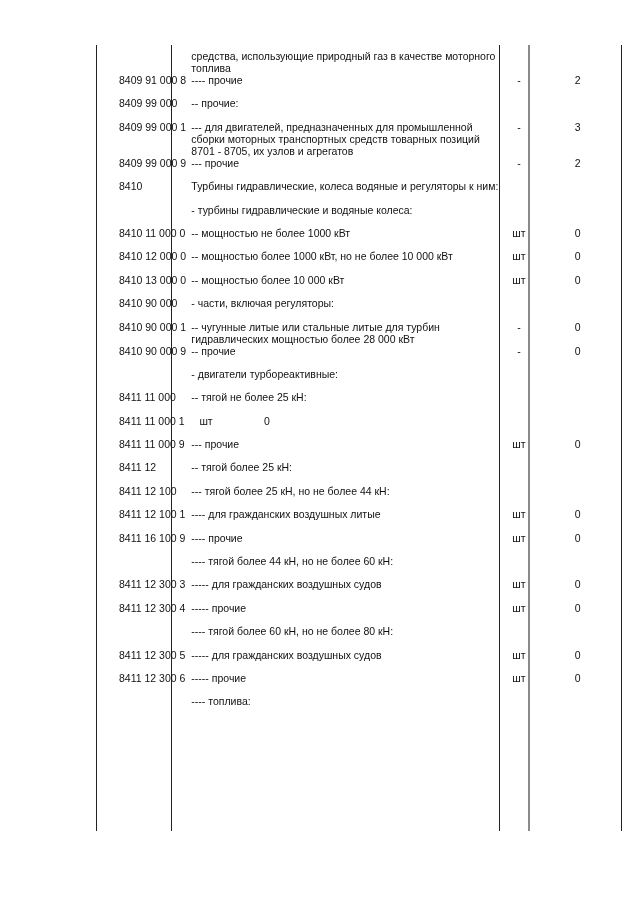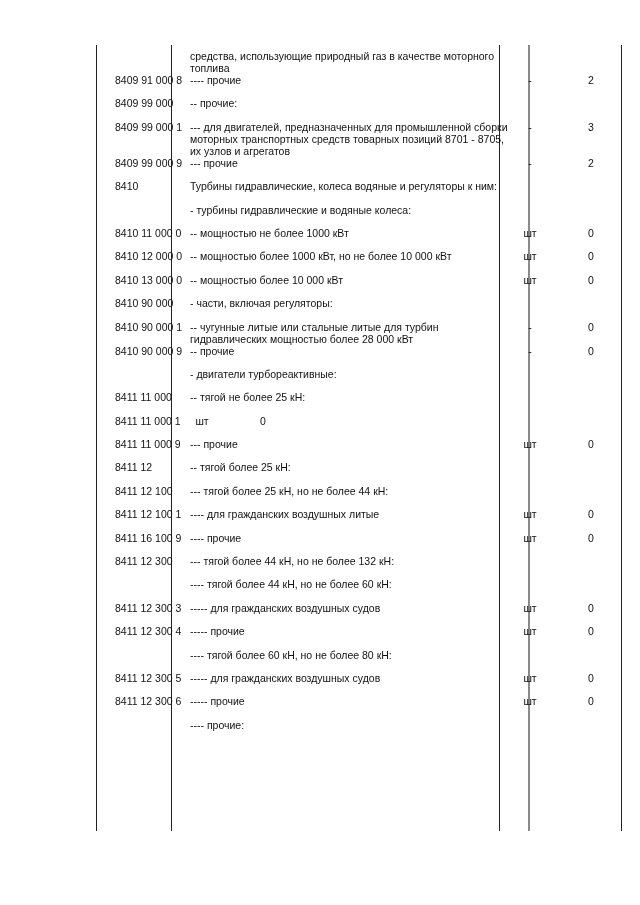--- a/index.html
+++ b/index.html
@@ -29,35 +29,36 @@
       height: 786px;
       width: 1px;
       background: #222222;
     }
     .vline.gray {
       width: 2px;
       background: #8a8a8a;
     }
     .table {
       position: absolute;
-      left: 112px;
+      left: 96px;
       top: 50px;
       width: 526px;
     }
     .row {
       display: flex;
       align-items: flex-start;
       min-height: 23.4px;
       line-height: 12px;
     }
     .c-code {
       width: 75px;
       padding-left: 3px;
       box-sizing: border-box;
       white-space: nowrap;
+      margin-left: 20px;
     }
     .c-desc {
       width: 328px;
       padding-left: 3px;
       box-sizing: border-box;
     }
     .c-unit {
       width: 30px;
       text-align: center;
     }
@@ -196,26 +197,20 @@
     <div class="c-unit">шт</div>
     <div class="c-rate">0</div>
   </div>
       <div class="row">
     <div class="c-code">8411 16 100 9</div>
     <div class="c-desc">---- прочие</div>
     <div class="c-unit">шт</div>
     <div class="c-rate">0</div>
   </div>
       <div class="row">
-    <div class="c-code">8411 12 300</div>
-    <div class="c-desc">--- тягой более 44 кН, но не более 132 кН:</div>
-    <div class="c-unit"></div>
-    <div class="c-rate"></div>
-  </div>
-      <div class="row">
     <div class="c-code"></div>
     <div class="c-desc">---- тягой более 44 кН, но не более 60 кН:</div>
     <div class="c-unit"></div>
     <div class="c-rate"></div>
   </div>
       <div class="row">
     <div class="c-code">8411 12 300 3</div>
     <div class="c-desc">----- для гражданских воздушных судов</div>
     <div class="c-unit">шт</div>
     <div class="c-rate">0</div>
@@ -239,18 +234,18 @@
     <div class="c-rate">0</div>
   </div>
       <div class="row">
     <div class="c-code">8411 12 300 6</div>
     <div class="c-desc">----- прочие</div>
     <div class="c-unit">шт</div>
     <div class="c-rate">0</div>
   </div>
       <div class="row">
     <div class="c-code"></div>
-    <div class="c-desc">---- прочие:</div>
+    <div class="c-desc">---- топлива:</div>
     <div class="c-unit"></div>
     <div class="c-rate"></div>
   </div>
     </div>
 </div>
 
 </body></html>

